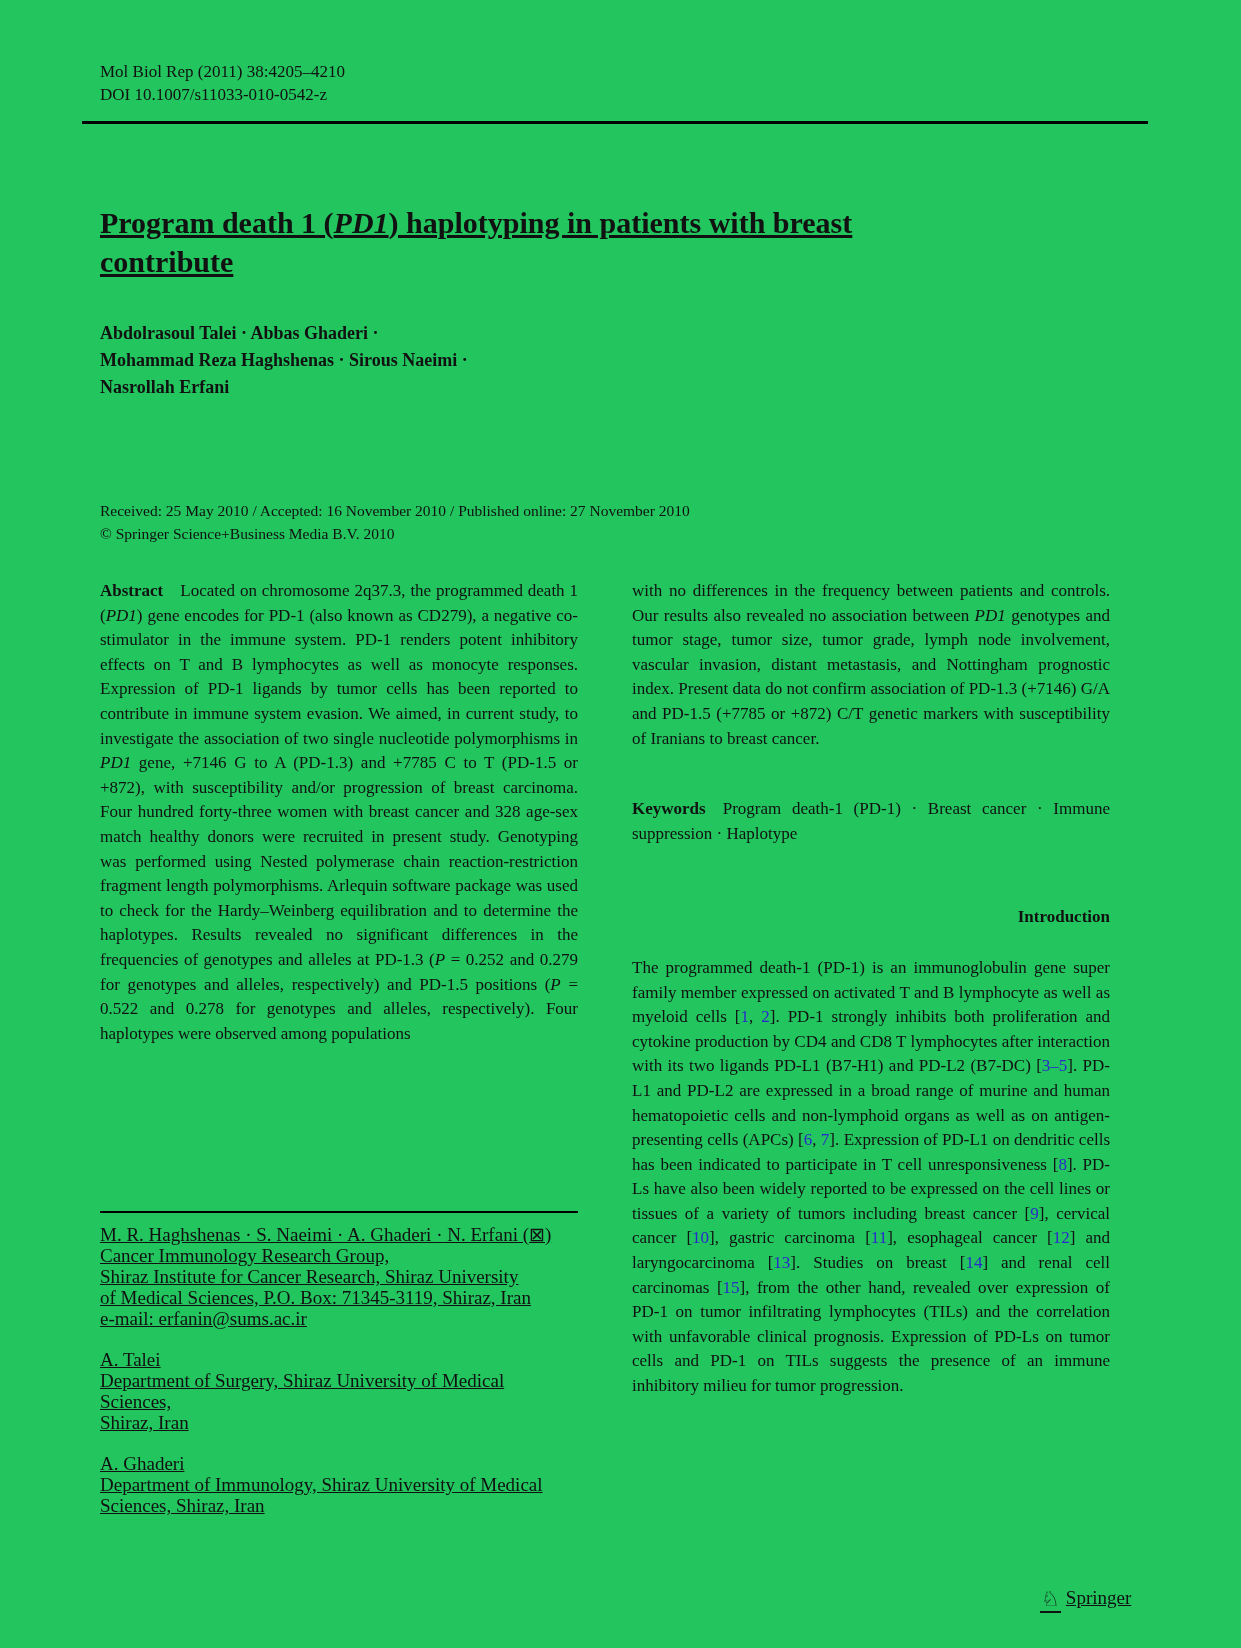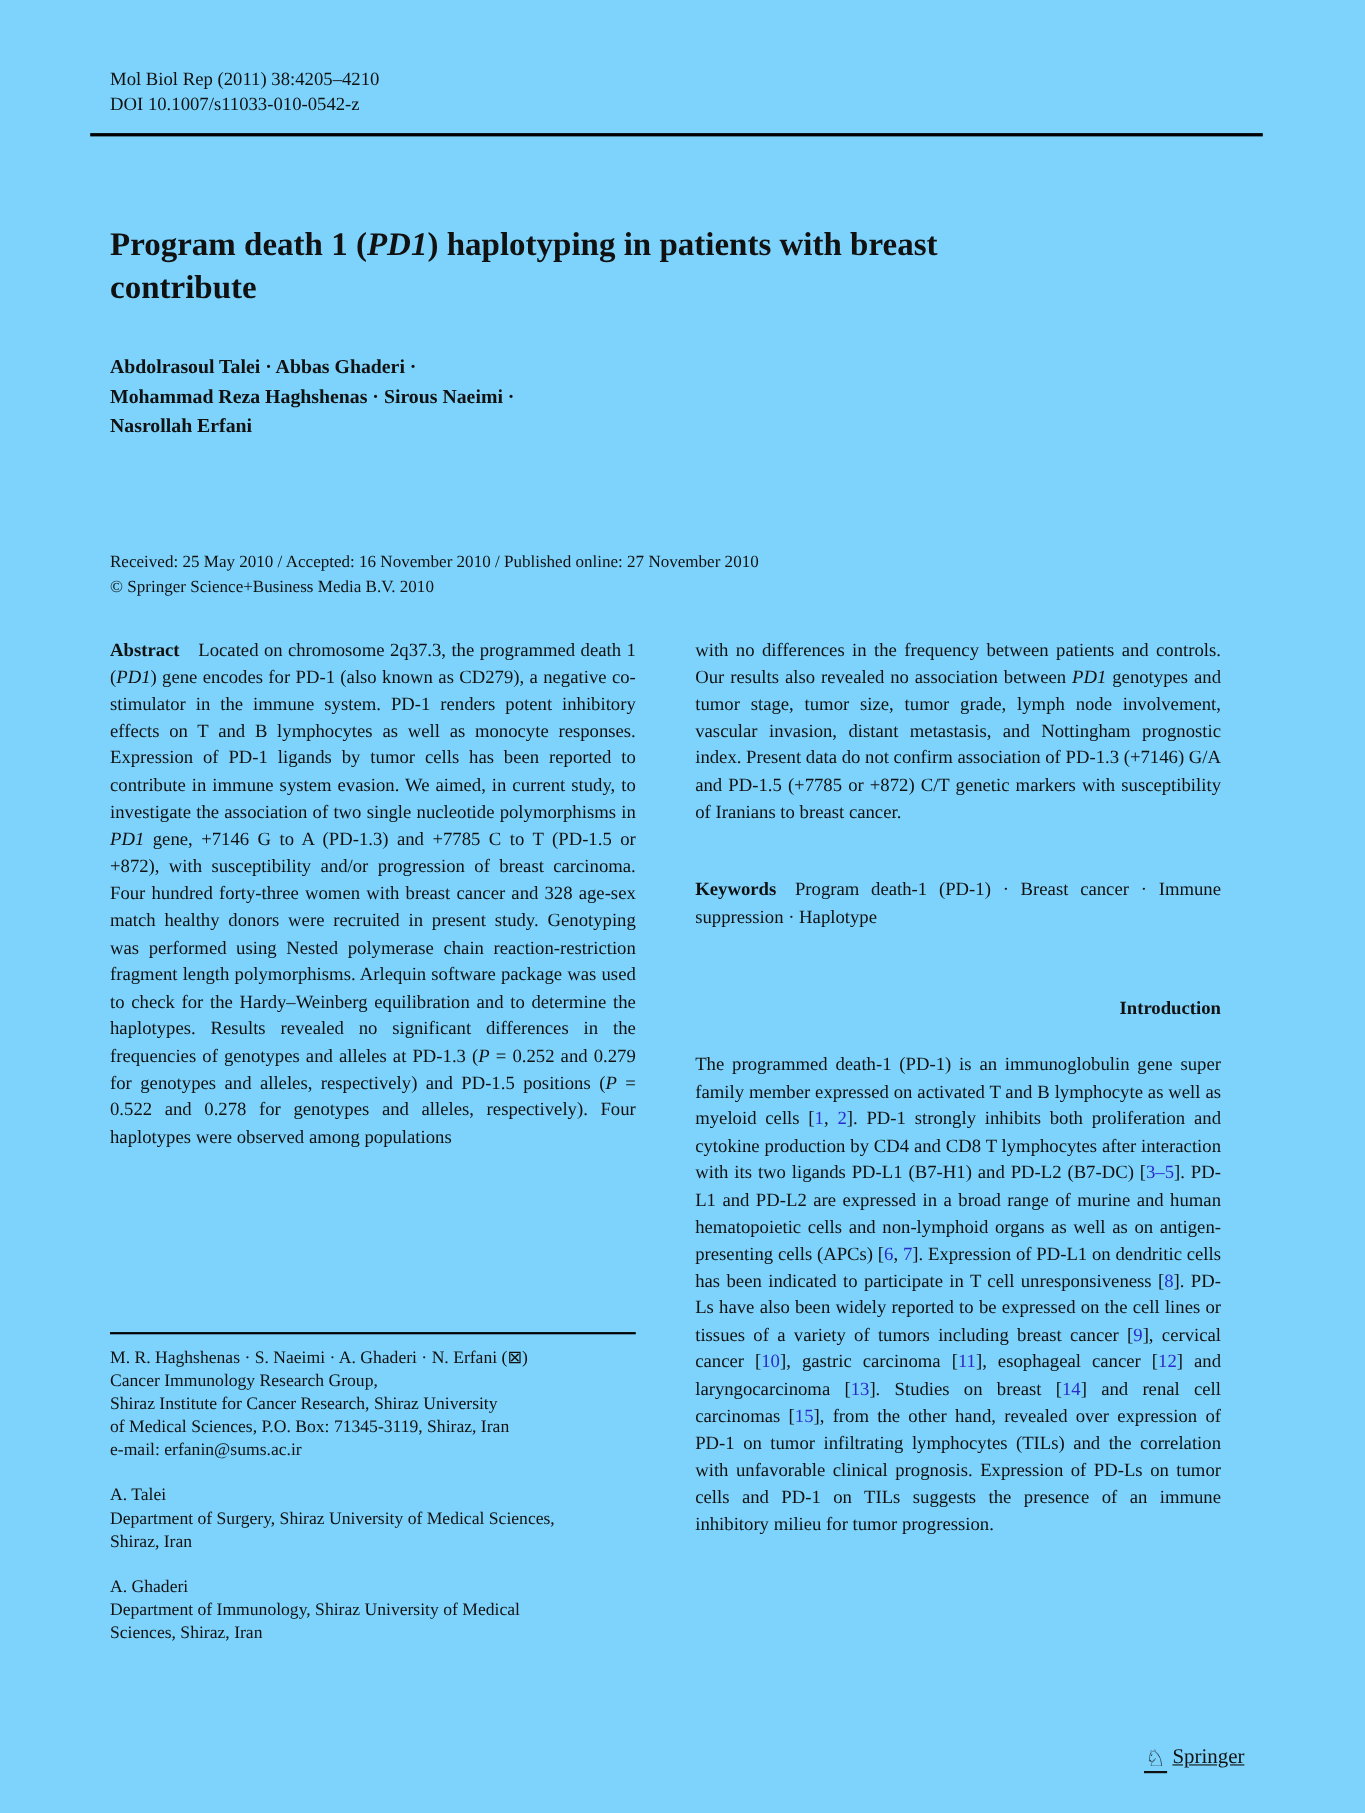--- a/index.html
+++ b/index.html
@@ -1,51 +1,51 @@
 <!DOCTYPE html>
 <html><head>
 <meta charset="utf-8">
 <style>
   html, body { margin:0; padding:0; background:#e8e8e8; }
   .page {
     position:relative;
     width:1241px; height:1648px;
-    background:#7dd3fc;
+    background:#22c55e;
     font-family:"Liberation Serif", serif;
     color:#111111;
     overflow:hidden;
     margin:0 auto;
   }
   .header-block { position:absolute; left:100px; top:60px; font-size:17px; line-height:23px; }
   .head-rule { position:absolute; left:82px; top:121px; width:1066px; height:3px; background:#000; }
 
   .paper-title {
     position:absolute; left:100px; top:203px; width:880px;
-    font-size:30px; font-weight:bold; line-height:39px;
+    font-size:30px; font-weight:bold; line-height:39px;text-decoration:underline;
   }
   .authors-block { position:absolute; left:100px; top:320px; font-size:18px; font-weight:bold; line-height:27px; }
 
   .dates-block { position:absolute; left:100px; top:499px; font-size:15.5px; line-height:23px; }
 
   .col {
     position:absolute; top:579px; width:478px;
     font-size:17px; line-height:24.6px;
     text-align:justify;
   }
   .col-left  { left:100px; }
   .col-right { left:632px; }
 
   .kw-block { margin-top:46px; }
   .intro-heading { margin-top:59px; font-weight:bold; text-align:right; }
   .intro-body { margin-top:26px; }
 
   .fn-rule { position:absolute; left:100px; top:1211px; width:478px; height:2px; background:#000; }
   .footnotes {
     position:absolute; left:100px; top:1224px; width:478px;
-    font-size:16px; line-height:21px; text-align:left;
+    font-size:19px; line-height:21px; text-align:left;text-decoration:underline;
   }
   .fn-group { margin-bottom:20px; }
 
   .page-footer { position:absolute; left:1040px; top:1587px; font-size:19px; white-space:nowrap;text-decoration:underline; }
   .knight-icon {
     display:inline-block; font-size:21px; line-height:1;
     border-bottom:2px solid #111; padding:0 1px 1px 1px; margin-right:5px;
     vertical-align:-2px;
   }
 

